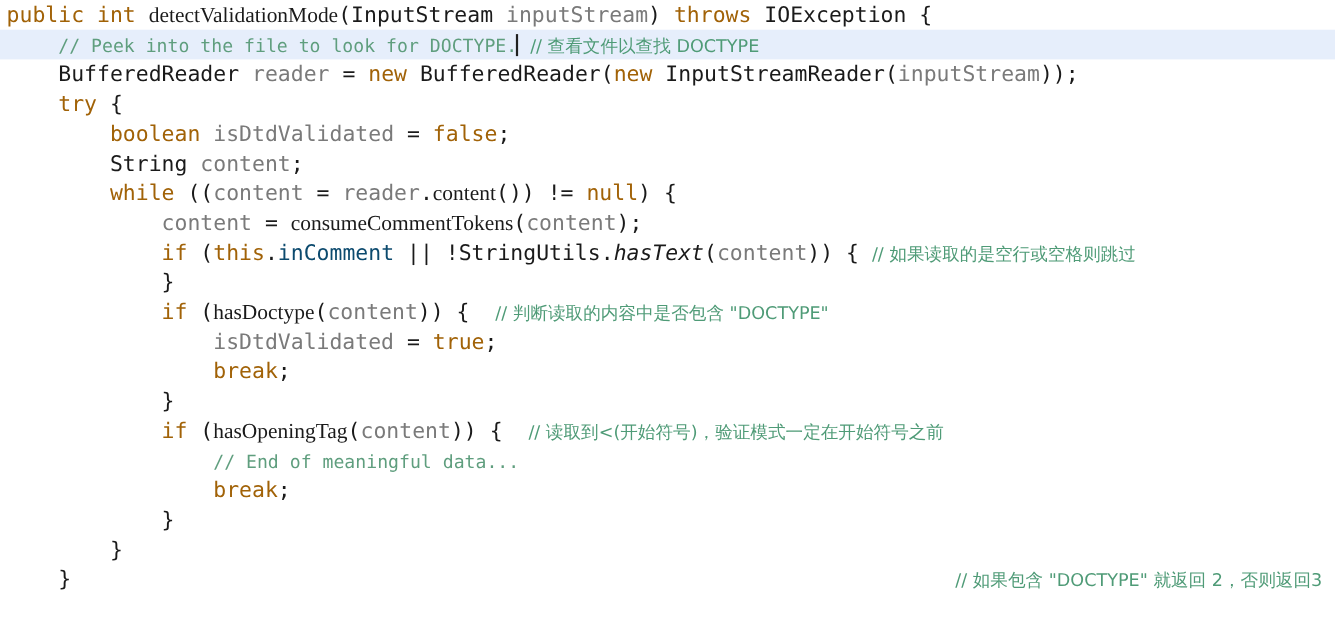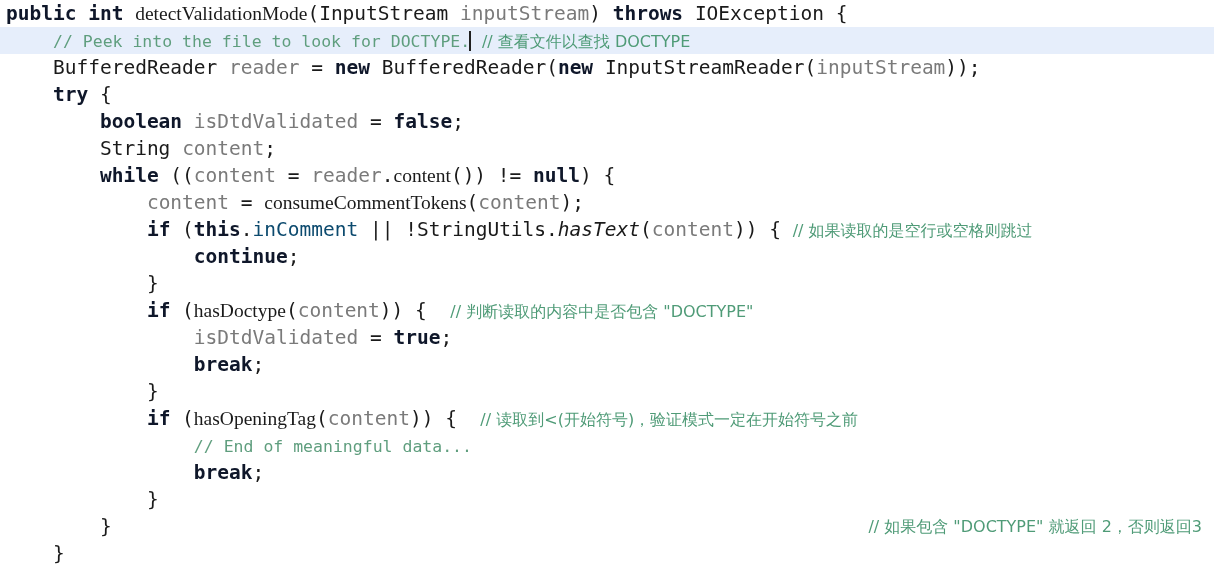--- a/index.html
+++ b/index.html
@@ -33,21 +33,21 @@
   .line.highlight {
     background: #e6eefb;
   }
   .line.highlight::after {
     content: "";
     position: absolute;
     left: 0; right: 0; top: 0; bottom: 0;
     pointer-events: none;
   }
   
-  .kw        { color: #0f172a; font-weight: bold; text-align: center; }   
+  .kw        { color: #a16207; font-weight: normal; text-align: center; }   
   .type      { color: #1a1a1a; }                      
   .ident     { color: #7a7a7a; }                      
   .field     { color: #0c4a6e; }                      
   .method    { color: #1a1a1a; font-family: Liberation Serif, serif; }                      
   .methodi   { color: #1a1a1a; font-style: italic; }  
   .const     { color: #2b1fb5; font-weight: bold; font-style: italic; }
   .punct     { color: #1a1a1a; }
   .cmt       { color: #5f9e7e; margin-top: 15px; }
   .cmt-cn    { color: #4f9b77; }
   
@@ -55,40 +55,40 @@
     display: inline-block;
     width: 2px;
     height: 20px;
     background: #202020;
     vertical-align: -4px;
     margin: 0 -1px;
   }
   .cn {
     font-family: "DejaVu Sans", "Liberation Sans", sans-serif;
     font-size: 16px;
+    margin-top: 28px;
   }
   .cmt-trail {
     font-size: 16.5px;
   }
 </style>
 </head>
 <body>
 
 <div id="editor">
   <div id="code-lines">
       <div class="line"><span class="kw">public</span><span class="punct"> </span><span class="kw">int</span><span class="punct"> </span><span class="method">detectValidationMode</span><span class="punct">(</span><span class="type">InputStream</span><span class="punct"> </span><span class="ident">inputStream</span><span class="punct">)</span><span class="punct"> </span><span class="kw">throws</span><span class="punct"> </span><span class="type">IOException</span><span class="punct"> {</span></div>
       <div class="line highlight"><span>    </span><span class="cmt cmt-trail">// Peek into the file to look for DOCTYPE.</span><span class="caret"></span><span class="punct"> </span><span class="cmt-cn cn">// 查看文件以查找 DOCTYPE</span></div>
       <div class="line"><span>    </span><span class="type">BufferedReader</span><span class="punct"> </span><span class="ident">reader</span><span class="punct"> = </span><span class="kw">new</span><span class="punct"> </span><span class="type">BufferedReader</span><span class="punct">(</span><span class="kw">new</span><span class="punct"> </span><span class="type">InputStreamReader</span><span class="punct">(</span><span class="ident">inputStream</span><span class="punct">));</span></div>
       <div class="line"><span>    </span><span class="kw">try</span><span class="punct"> {</span></div>
       <div class="line"><span>        </span><span class="kw">boolean</span><span class="punct"> </span><span class="ident">isDtdValidated</span><span class="punct"> = </span><span class="kw">false</span><span class="punct">;</span></div>
       <div class="line"><span>        </span><span class="type">String</span><span class="punct"> </span><span class="ident">content</span><span class="punct">;</span></div>
       <div class="line"><span>        </span><span class="kw">while</span><span class="punct"> ((</span><span class="ident">content</span><span class="punct"> = </span><span class="ident">reader</span><span class="punct">.</span><span class="method">content</span><span class="punct">()) != </span><span class="kw">null</span><span class="punct">) {</span></div>
       <div class="line"><span>            </span><span class="ident">content</span><span class="punct"> = </span><span class="method">consumeCommentTokens</span><span class="punct">(</span><span class="ident">content</span><span class="punct">);</span></div>
       <div class="line"><span>            </span><span class="kw">if</span><span class="punct"> (</span><span class="kw">this</span><span class="punct">.</span><span class="field">inComment</span><span class="punct"> || !</span><span class="type">StringUtils</span><span class="punct">.</span><span class="methodi">hasText</span><span class="punct">(</span><span class="ident">content</span><span class="punct">)) { </span><span class="cmt-cn cn">// 如果读取的是空行或空格则跳过</span></div>
-      <div class="line"><span>                </span><span class="kw">continue</span><span class="punct">;</span></div>
       <div class="line"><span>            </span><span class="punct">}</span></div>
       <div class="line"><span>            </span><span class="kw">if</span><span class="punct"> (</span><span class="method">hasDoctype</span><span class="punct">(</span><span class="ident">content</span><span class="punct">)) {  </span><span class="cmt-cn cn">// 判断读取的内容中是否包含 "DOCTYPE"</span></div>
       <div class="line"><span>                </span><span class="ident">isDtdValidated</span><span class="punct"> = </span><span class="kw">true</span><span class="punct">;</span></div>
       <div class="line"><span>                </span><span class="kw">break</span><span class="punct">;</span></div>
       <div class="line"><span>            </span><span class="punct">}</span></div>
       <div class="line"><span>            </span><span class="kw">if</span><span class="punct"> (</span><span class="method">hasOpeningTag</span><span class="punct">(</span><span class="ident">content</span><span class="punct">)) {  </span><span class="cmt-cn cn">// 读取到&lt;(开始符号)，验证模式一定在开始符号之前</span></div>
       <div class="line"><span>                </span><span class="cmt cmt-trail">// End of meaningful data...</span></div>
       <div class="line"><span>                </span><span class="kw">break</span><span class="punct">;</span></div>
       <div class="line"><span>            </span><span class="punct">}</span></div>
       <div class="line"><span>        </span><span class="punct">}</span><span class="cmt-cn cn" style="float: right; margin-right: 12px;">// 如果包含 "DOCTYPE" 就返回 2，否则返回3</span></div>

